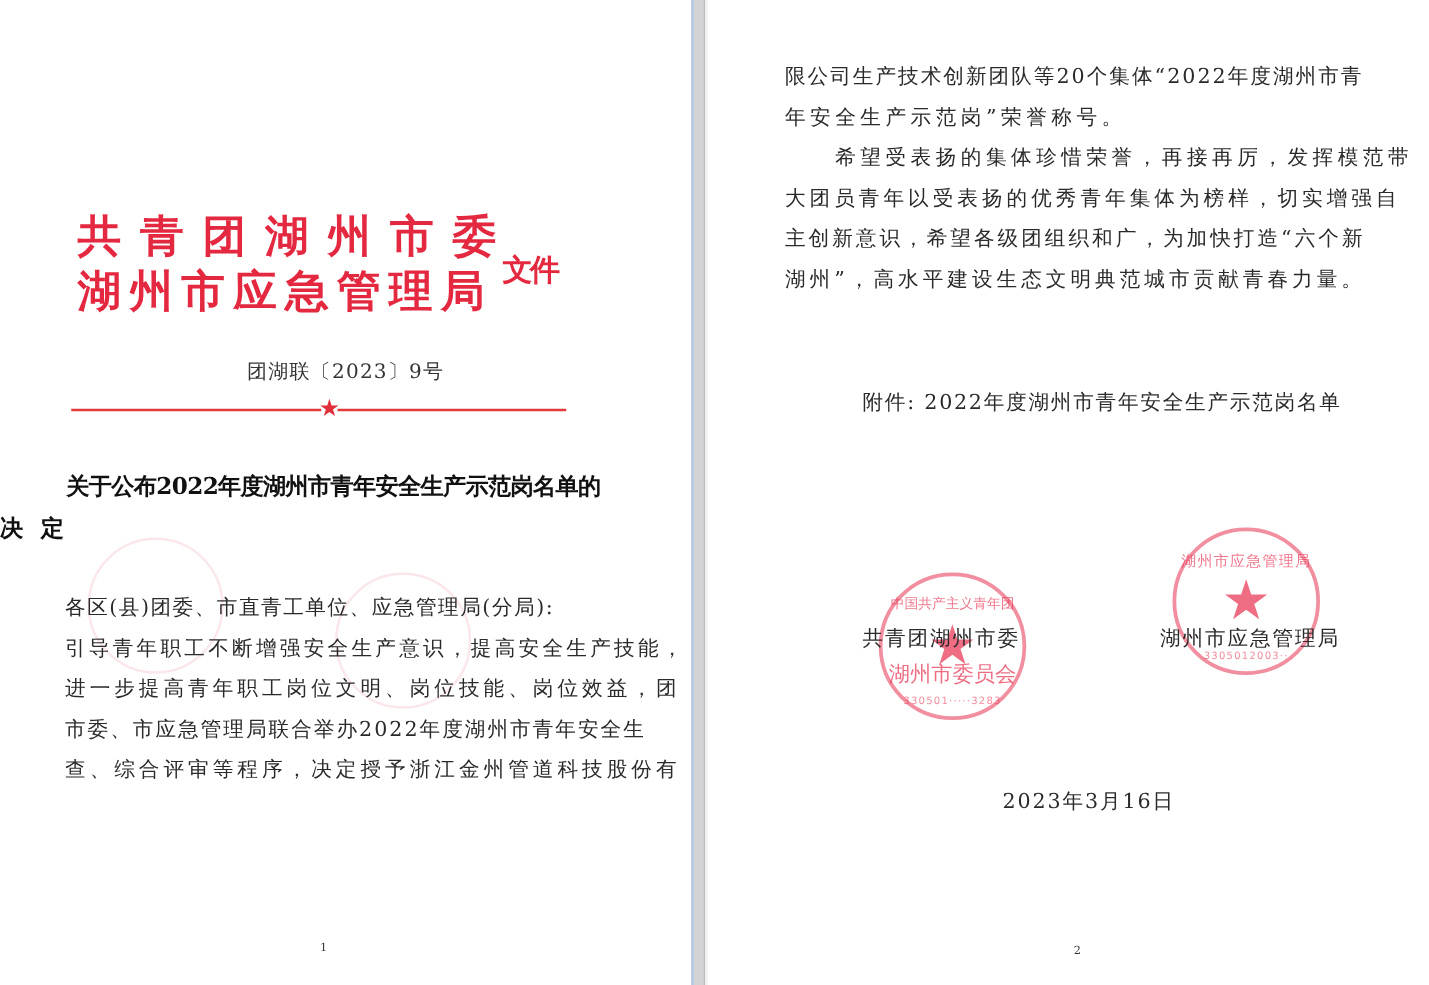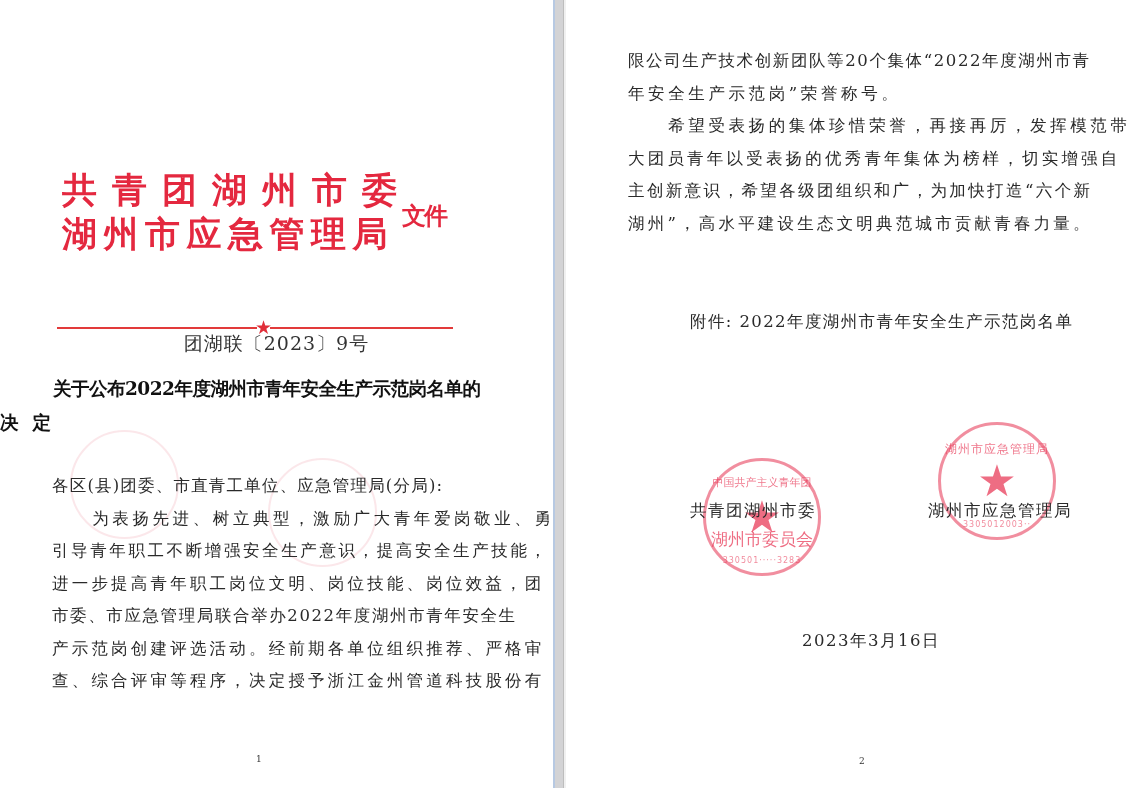--- a/index.html
+++ b/index.html
@@ -23,21 +23,21 @@
     font-family: "DejaVu Sans", "Liberation Sans", sans-serif;
     font-weight:bold; font-size:35px; line-height:44px; white-space:nowrap;
   }
   .mast-line.l1 { letter-spacing:15px; }
   .mast-line.l2 { letter-spacing:6.5px; }
   .mast-file {
     position:absolute; left:402px; top:200px;
     font-family: "DejaVu Sans", "Liberation Sans", sans-serif;
     font-weight:bold; font-size:24px; letter-spacing:-2px;
   }
-  .docno { position:absolute; left:0; width:553px; top:287px; text-align:center; font-size:19px; color:#333; letter-spacing:1px;margin-top:44px; }
+  .docno { position:absolute; left:0; width:553px; top:287px; text-align:center; font-size:16px; color:#333; letter-spacing:1px; }
   .redline { position:absolute; top:327px; height:2px; background:#e23a3a; }
   .redline.left { left:57px; width:200px; }
   .redline.right { left:270px; width:183px; }
   .star-mark { position:absolute; left:255px; top:317px; font-size:19px; color:#e02f3a; line-height:20px; }
 
   .title1 { position:absolute; left:53px; top:376px; font-size:18.5px; font-weight:bold; color:#111; white-space:nowrap; letter-spacing:-0.5px; }
   .title2 { position:absolute; left:0; width:553px; top:410px; text-align:left; font-size:18.5px; font-weight:bold; color:#111; letter-spacing:14px; }
 
   .body-text { position:absolute; font-size:16.5px; color:#2a2a2a; line-height:32.5px; white-space:nowrap; letter-spacing:3.6px; }
   .p1 { left:52px; top:470px; }
@@ -72,25 +72,23 @@
 
   <div class="redline left"></div>
   <div class="star-mark">★</div>
   <div class="redline right"></div>
 
   <div class="title1">关于公布2022年度湖州市青年安全生产示范岗名单的</div>
   <div class="title2">决定</div>
 
   <div class="body-text p1">
     <div style="letter-spacing:1.2px">各区(县)团委、市直青工单位、应急管理局(分局):</div>
-    <div>　　为表扬先进、树立典型，激励广大青年爱岗敬业、勇</div>
     <div style="letter-spacing:2.6px">引导青年职工不断增强安全生产意识，提高安全生产技能，</div>
     <div style="letter-spacing:3.2px">进一步提高青年职工岗位文明、岗位技能、岗位效益，团</div>
     <div style="letter-spacing:1.6px">市委、市应急管理局联合举办2022年度湖州市青年安全生</div>
-    <div style="letter-spacing:3.2px">产示范岗创建评选活动。经前期各单位组织推荐、严格审</div>
     <div style="letter-spacing:3.2px">查、综合评审等程序，决定授予浙江金州管道科技股份有</div>
   </div>
 
   <div class="pageno" style="left:256px;top:754px;">1</div>
 </div>
 
 <div class="divider">
   <div class="edge"></div>
   <div class="inner"></div>
   <div class="light"></div>

